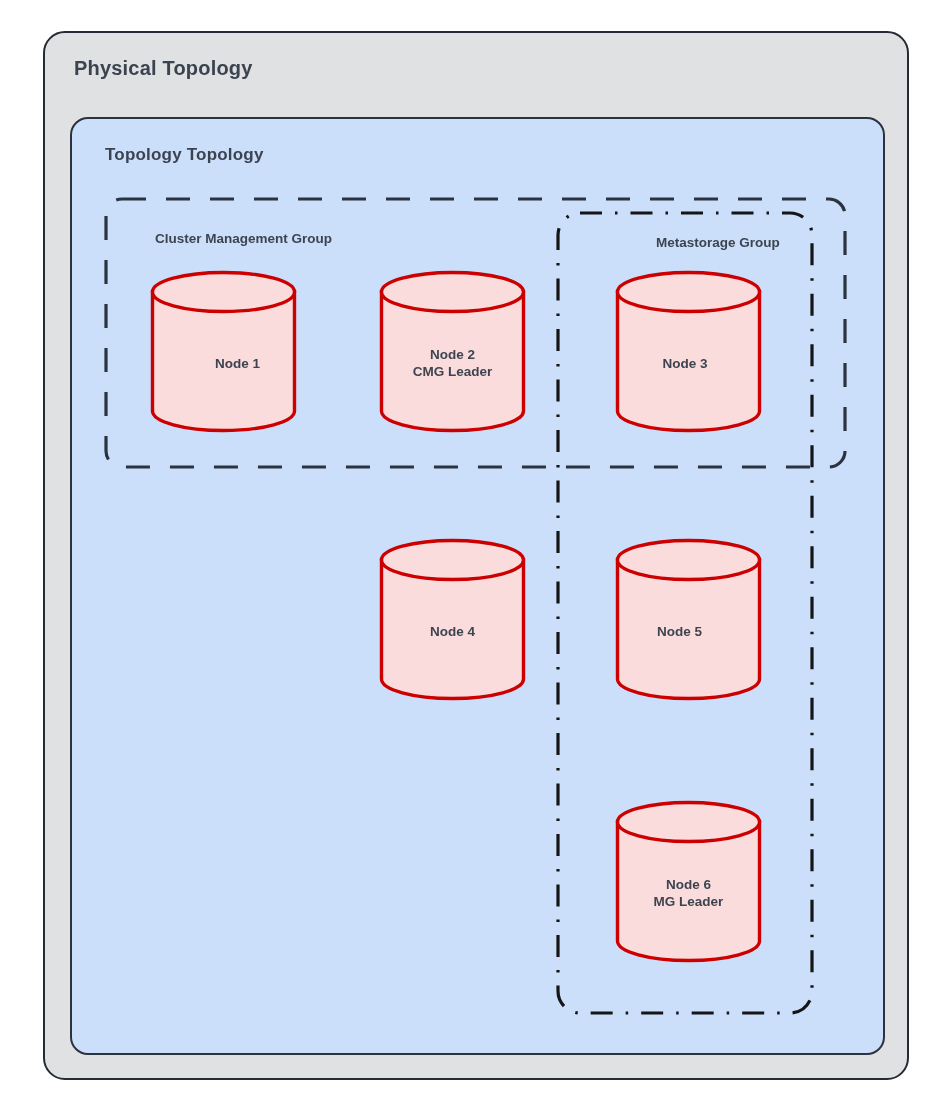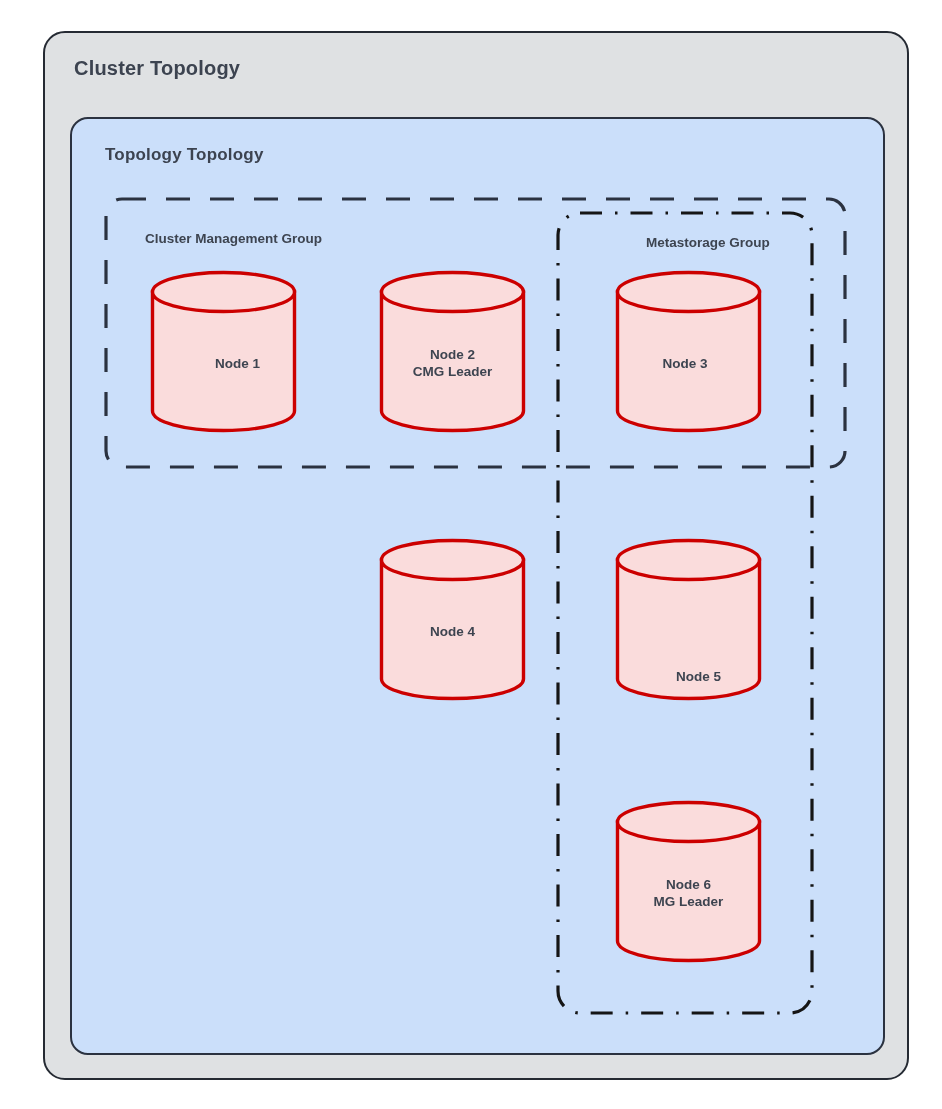--- a/index.html
+++ b/index.html
@@ -78,20 +78,21 @@
     height: 1109px;
     pointer-events: none;
   }
 
   .group-label {
     position: absolute;
     font-size: 13.5px;
     font-weight: bold;
     color: #3d4450;
     white-space: nowrap;
+    margin-left: 10px;
   }
   .cmg-label { left: 145px; top: 231px; }
   .mg-label  { left: 604px; top: 235px; padding-left: 42px; }
 
   
   .node {
     position: absolute;
     width: 147px;
     height: 163px;
   }
@@ -123,21 +124,21 @@
   .lbl-4 { top: 623px; }
   .lbl-5 { top: 623px; }
   .lbl-6 { top: 876px; }
 </style>
 </head>
 <body>
 
 <div id="canvas">
 
   <div class="physical-box"></div>
-  <div class="physical-title">Cluster Topology</div>
+  <div class="physical-title">Physical Topology</div>
 
   <div class="logical-box"></div>
   <div class="logical-title">Topology Topology</div>
 
   <svg class="group-svg" viewBox="0 0 942 1109">
 
     <rect x="106" y="199" width="739" height="268" rx="16" ry="16" fill="none" stroke="#2b3240" stroke-width="3.2" stroke-dasharray="24 20" stroke-linecap="butt"></rect>
 
     <rect x="558" y="213" width="254" height="800" rx="22" ry="22" fill="none" stroke="#151515" stroke-width="3.2" stroke-dasharray="22 13 2.5 13" stroke-linecap="butt"></rect>
   </svg>
@@ -185,21 +186,21 @@
   <div class="node-label lbl-4" style="left:379px;width:147px;">
     <div>Node 4</div>
   </div>
 
   <div class="node node-5">
     <svg viewBox="0 0 147 163" preserveAspectRatio="none">
       <path d="M2.5 22 L2.5 141 A 71 19.5 0 0 0 144.5 141 L144.5 22 Z" fill="#fadcdc" stroke="#cc0000" stroke-width="3.4"></path>
       <ellipse cx="73.5" cy="22" rx="71" ry="19.5" fill="#fadcdc" stroke="#cc0000" stroke-width="3.4"></ellipse>
     </svg>
   </div>
-  <div class="node-label lbl-5" style="left:637px;width:123px;margin-top:45px;">
+  <div class="node-label lbl-5" style="left:618px;width:123px;">
     <div>Node 5</div>
   </div>
 
   <div class="node node-6">
     <svg viewBox="0 0 147 163" preserveAspectRatio="none">
       <path d="M2.5 22 L2.5 141 A 71 19.5 0 0 0 144.5 141 L144.5 22 Z" fill="#fadcdc" stroke="#cc0000" stroke-width="3.4"></path>
       <ellipse cx="73.5" cy="22" rx="71" ry="19.5" fill="#fadcdc" stroke="#cc0000" stroke-width="3.4"></ellipse>
     </svg>
   </div>
   <div class="node-label lbl-6" style="left:615px;width:147px;">

